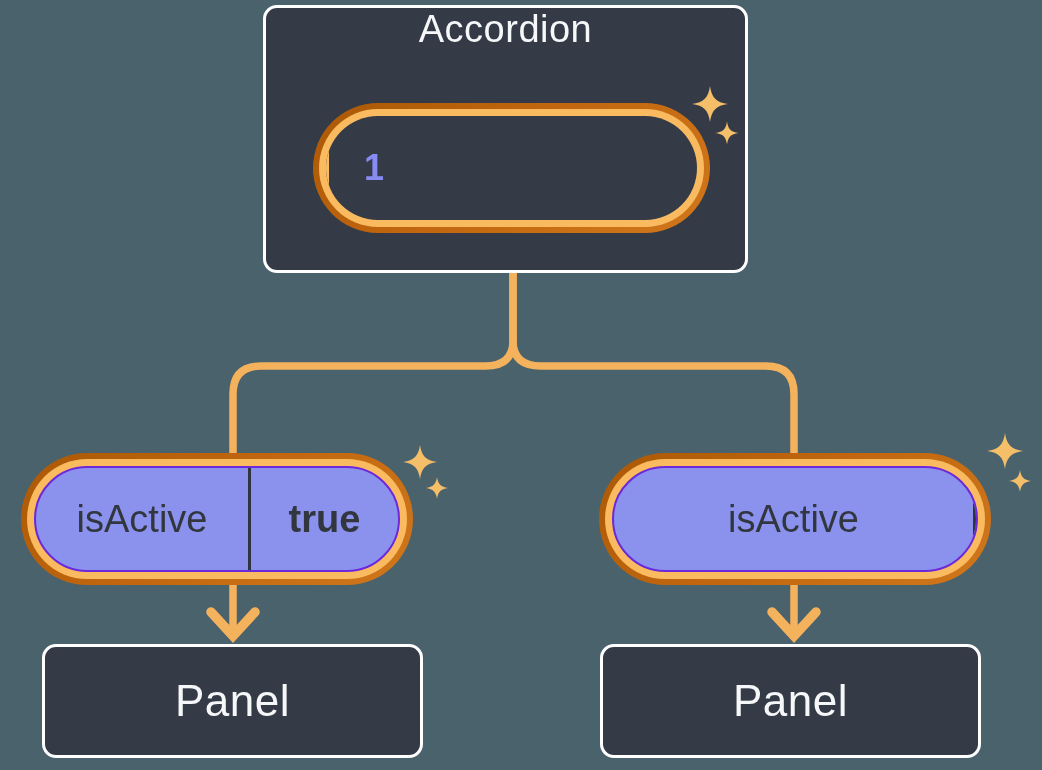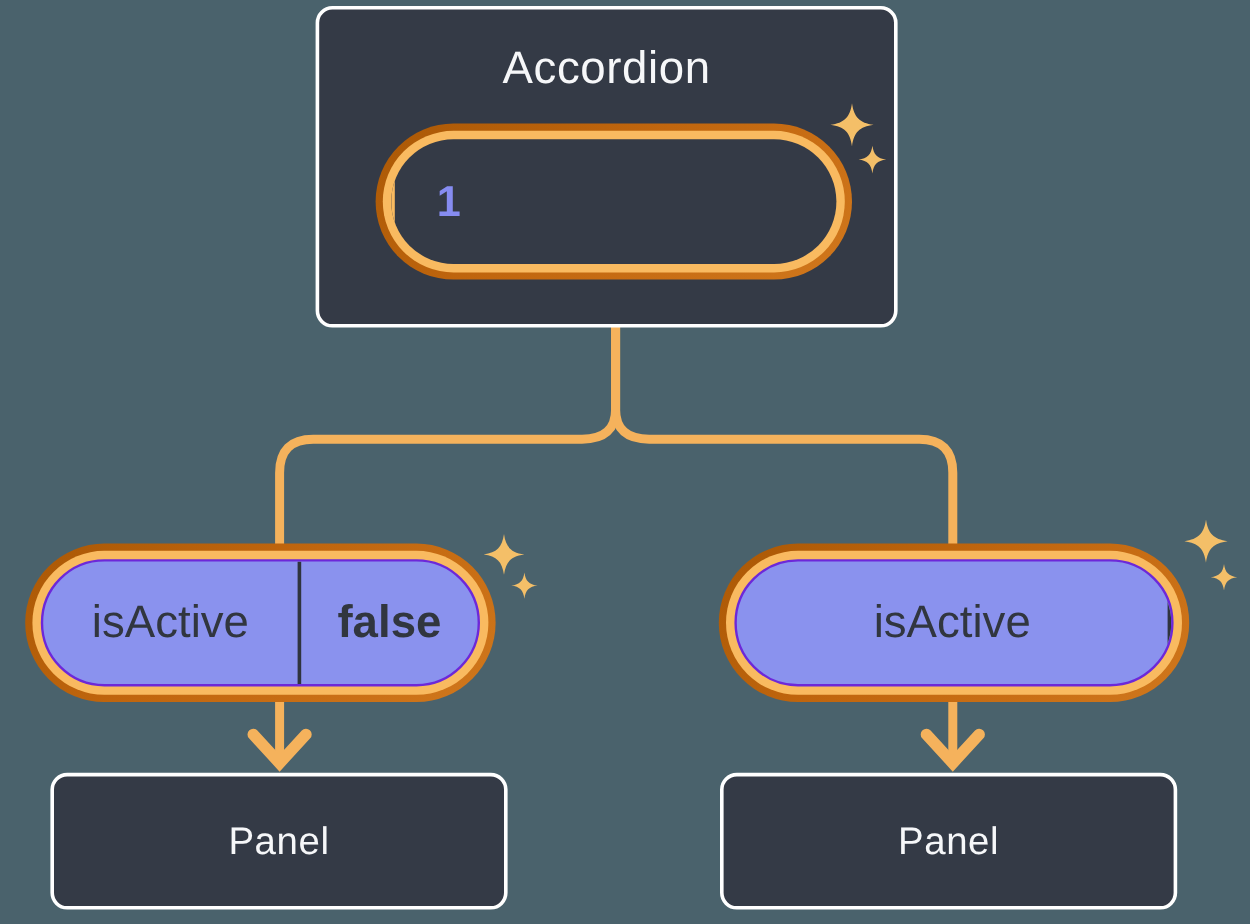--- a/index.html
+++ b/index.html
@@ -26,28 +26,27 @@
     border-radius:14px;
     box-sizing:border-box;
     z-index:1;
   }
   .card.root{left:263px;top:5px;width:485px;height:268px;}
   .card.panel{width:381px;height:114px;top:644px;display:flex;align-items:center;justify-content:center;}
   .card.panel.left{left:42px;}
   .card.panel.right{left:600px;}
   .card-title{
     text-align:center;
-    margin-top:28px;
     font-size:38px;
     font-weight:500;
     letter-spacing:.5px;
     color:#F6F7F9;
   }
   .panel-label{
-    font-size:32px;
+    font-size:44px;
     font-weight:500;
     letter-spacing:.5px;
     color:#F6F7F9;
   }
 
   
   .pill{
     position:absolute;
     border-radius:999px;
     background:linear-gradient(140deg,#AA5805 0%,#C1660E 45%,#D0771C 100%);
@@ -120,21 +119,21 @@
   </div>
 
   <div class="pill prop-left">
     <div class="pill-light">
       <div class="pill-core purple">
         <div class="pill-key">
           <span class="t-dark">isActive</span>
         </div>
         <div class="divider dark"></div>
         <div class="pill-val">
-          <span class="t-dark bold">false</span>
+          <span class="t-dark bold">true</span>
         </div>
       </div>
     </div>
   </div>
 
   <div class="pill prop-right">
     <div class="pill-light">
       <div class="pill-core purple">
         <div class="pill-key">
           <span class="t-dark">isActive</span>

